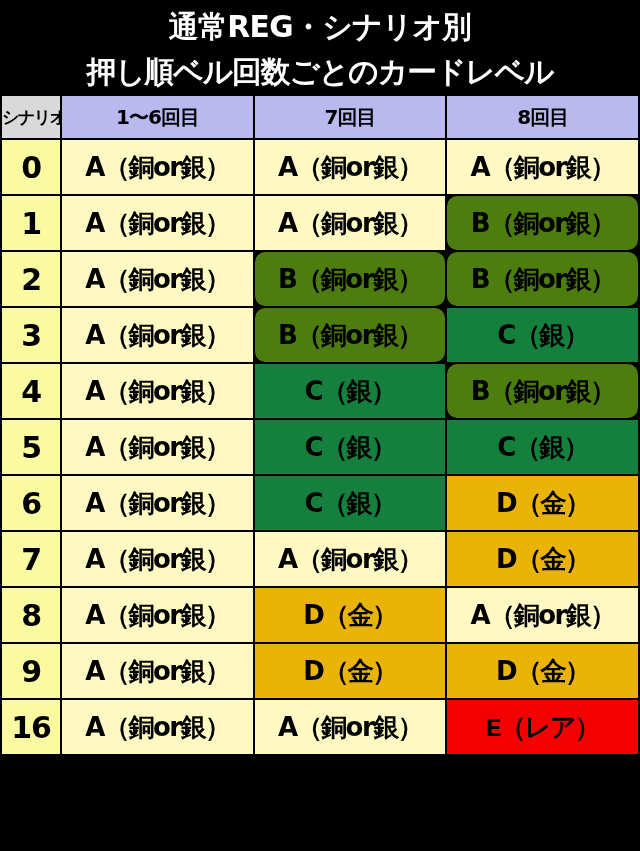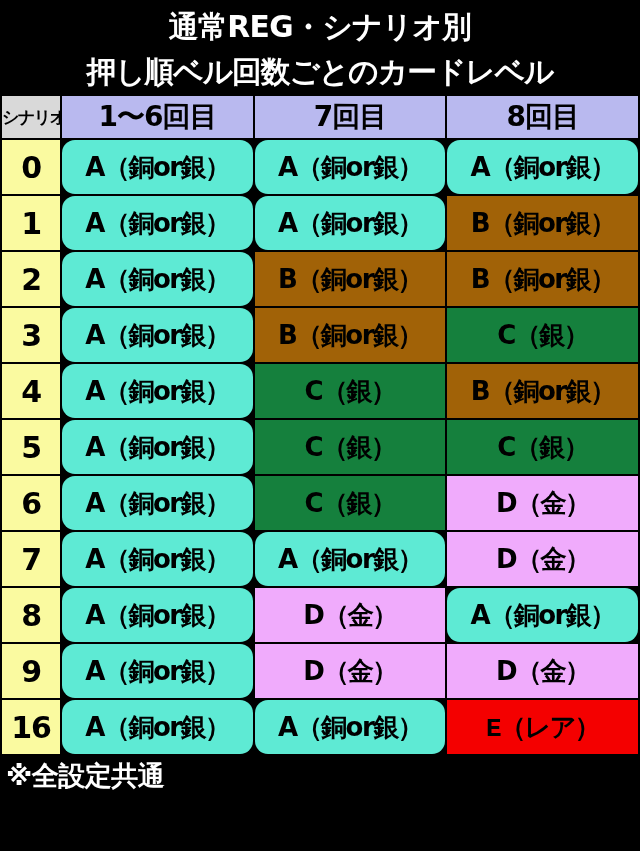--- a/index.html
+++ b/index.html
@@ -62,21 +62,21 @@
     overflow: hidden;
     white-space: nowrap;
   }
 
   col.c-scenario { width: 58px; }
   col.c-col { width: 190px; }
 
   
   tr.head th {
     height: 42px;
-    font-size: 28px;
+    font-size: 20px;
     background: #b9b9ef;
     letter-spacing: -1px;
   }
   tr.head th.sc {
     background: #d9d9d9;
     font-size: 17px;
     letter-spacing: -1.5px;
   }
 
   
@@ -85,24 +85,24 @@
     font-size: 26px;
     letter-spacing: -1.5px;
   }
   tr.body td.sc {
     background: #fafaa0;
     font-size: 30px;
     letter-spacing: -1px;
   }
 
   
-  td.lv-A { background: #5eead4; color: #000000; border-radius: 13px; }
-  td.lv-B { background: #a16207; color: #000000; }
+  td.lv-A { background: #fef9c3; color: #000000; }
+  td.lv-B { background: #4d7c0f; color: #000000; border-radius: 10px; }
   td.lv-C { background: #15803d; color: #000000; }
-  td.lv-D { background: #f0abfc; color: #ffffff; }
+  td.lv-D { background: #eab308; color: #ffffff; }
   td.lv-E { background: #f40000; color: #ffffff; font-family: Liberation Mono, monospace; }
 
   
   .footnote {
     color: #ffffff;
     font-weight: bold;
     font-size: 27px;
     line-height: 40px;
     padding-left: 6px;
     letter-spacing: -0.5px;
@@ -199,15 +199,14 @@
           <tr class="body">
             <td class="sc">16</td>
             <td class="lv-A">A（銅or銀）</td>
             <td class="lv-A">A（銅or銀）</td>
             <td class="lv-E">E（レア）</td>
           </tr>
         </tbody>
     </table>
   </div>
 
-  <div class="footnote">※全設定共通</div>
 
 </div>
 
 </body></html>

